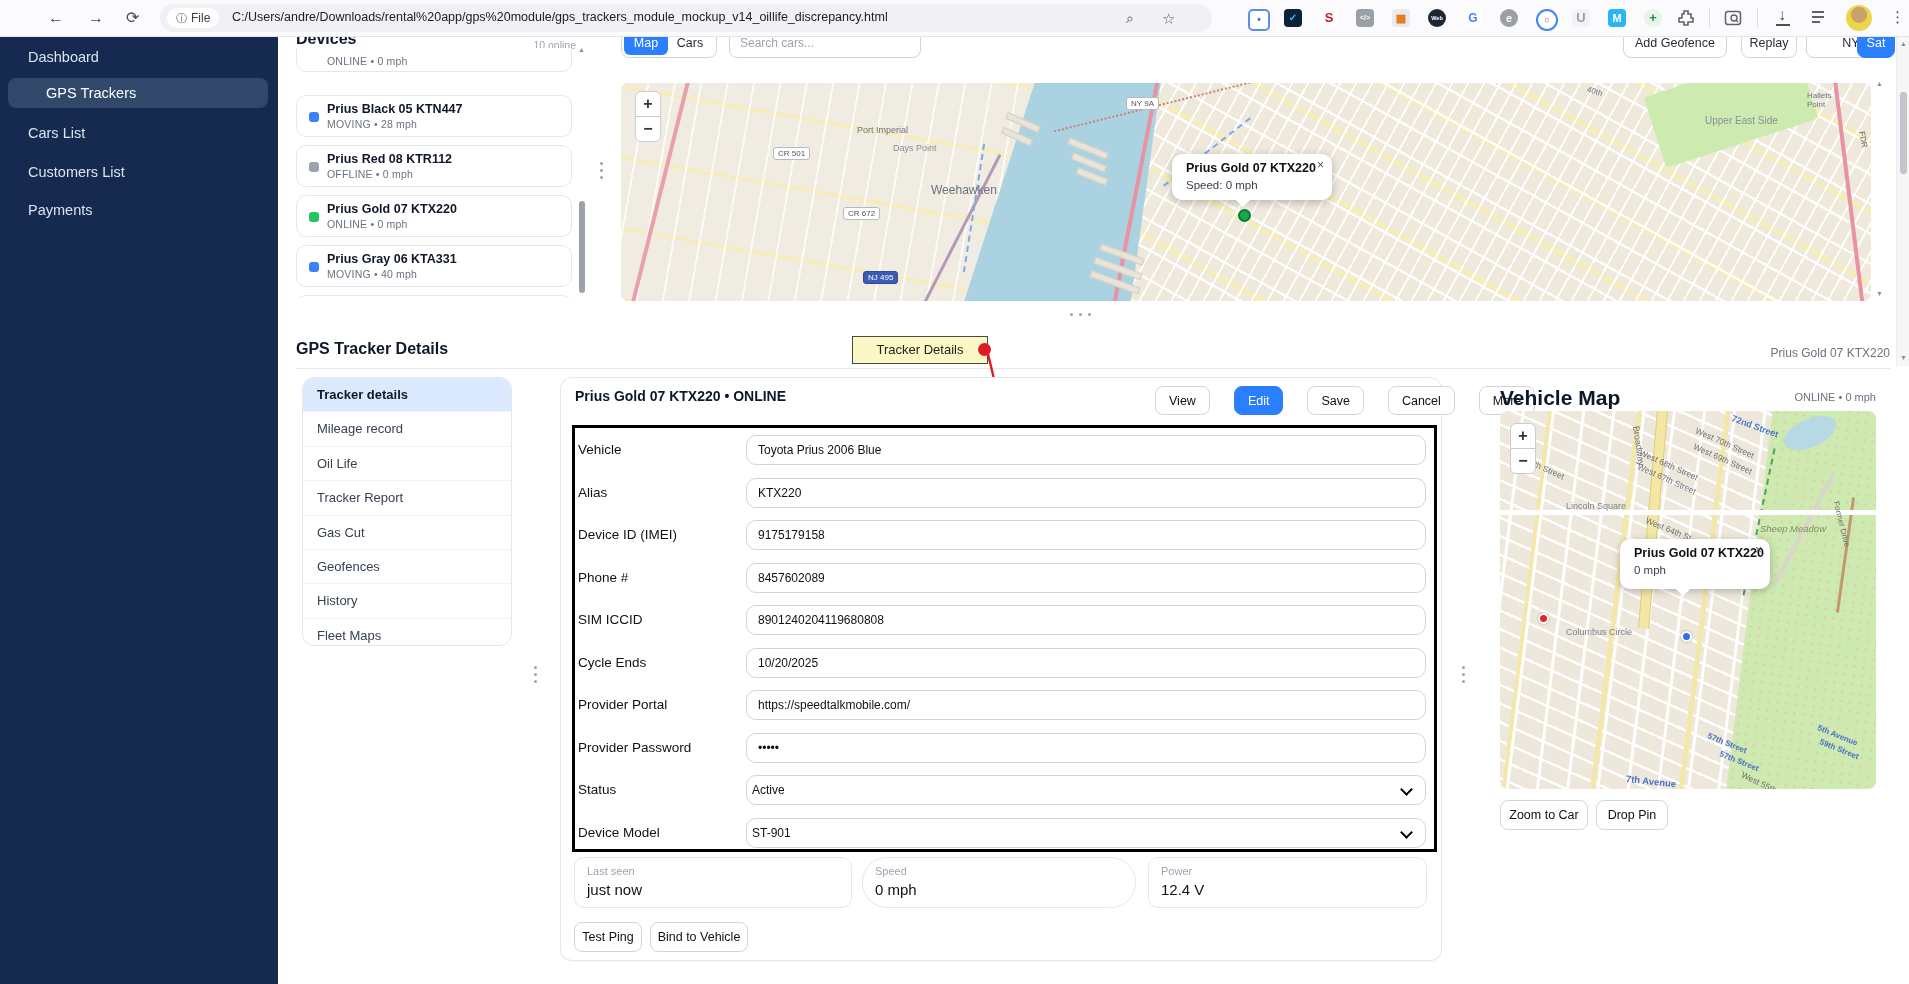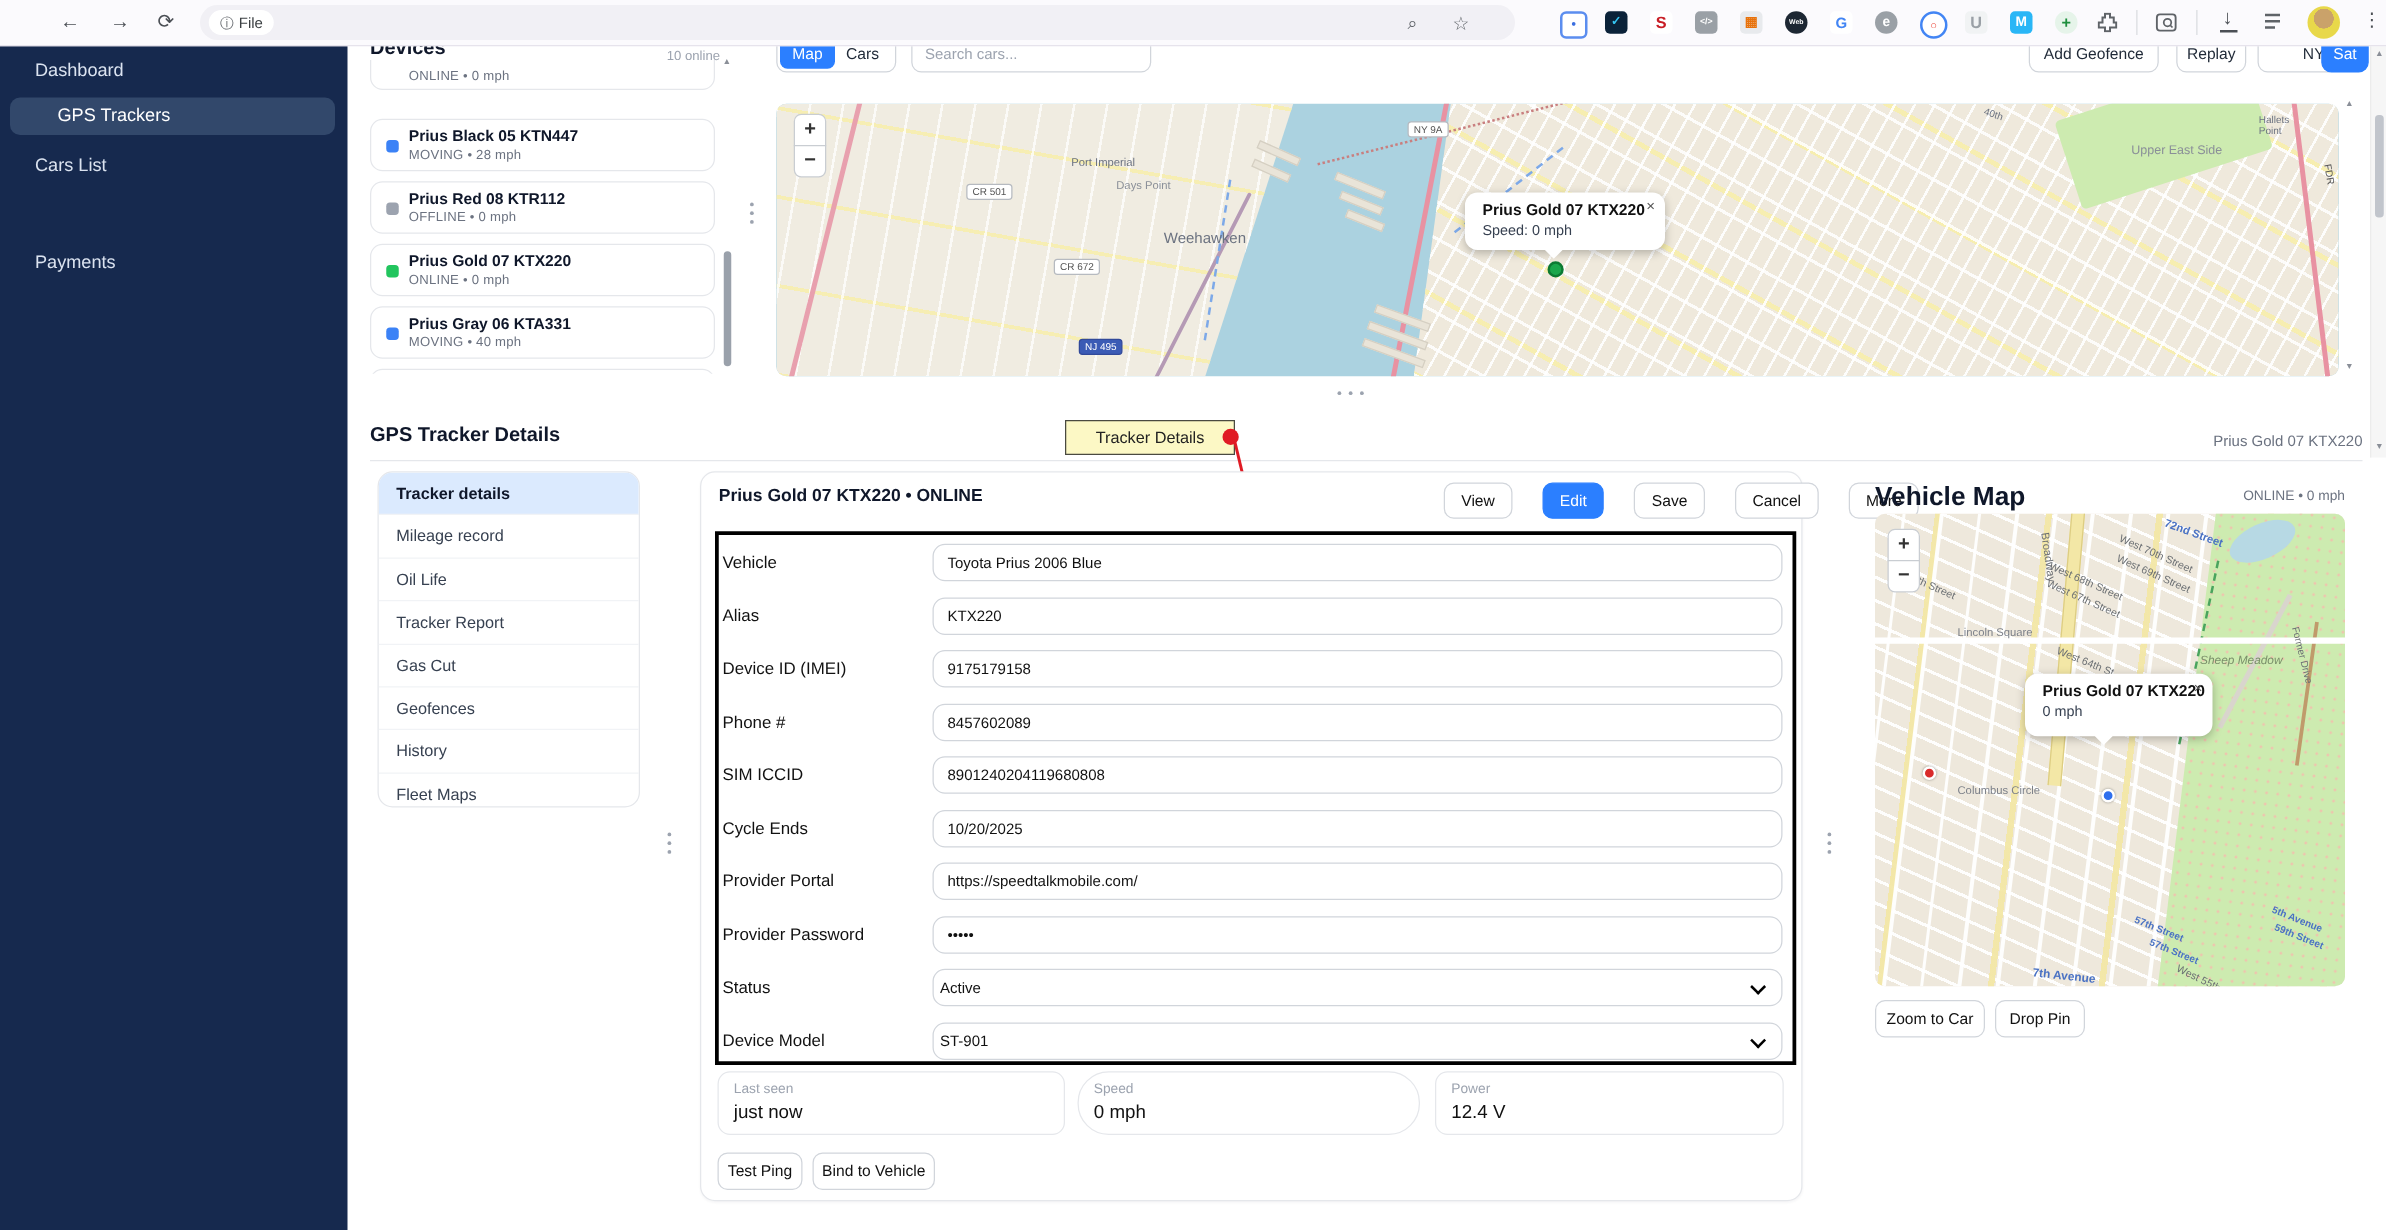--- a/index.html
+++ b/index.html
@@ -108,20 +108,21 @@
 
 <div id="browser-bar">
   <span class="navic" style="left:48px;">←</span>
   <span class="navic" style="left:88px;">→</span>
   <span class="navic" style="left:126px;">⟳</span>
   <div id="omnibox">
     <div id="file-chip">
       <span style="font-size:11px;color:#5f6368;">ⓘ</span>
       <span>File</span>
     </div>
+    <span id="url-text">C:/Users/andre/Downloads/rental%20app/gps%20module/gps_trackers_module_mockup_v14_oillife_discrepancy.html</span>
     <span class="omni-ic" style="left:966px;">⌕</span>
     <span class="omni-ic" style="left:1002px;font-size:15px;">☆</span>
   </div>
 
   <span class="ext" style="left:1248px;background:#fff;border:2px solid #5b8def;color:#3b6fe0;border-radius:5px;">•</span>
   <span class="ext" style="left:1284px;background:#0b2239;color:#35c6f4;">✓</span>
   <span class="ext" style="left:1320px;background:#fff;color:#c81d25;font-size:13px;">S</span>
   <span class="ext" style="left:1356px;background:#9aa0a6;color:#fff;font-size:7px;">&lt;/&gt;</span>
   <span class="ext" style="left:1392px;background:#e8eaed;color:#e8710a;font-size:11px;">▦</span>
   <span class="ext" style="left:1428px;background:#1d2733;color:#fff;font-size:5.5px;border-radius:50%;">Web</span>
@@ -154,20 +155,21 @@
   <div class="abs" style="left:1846px;top:5px;width:26px;height:26px;border-radius:50%;background:radial-gradient(circle at 50% 38%, #caa26a 0 38%, #e8d84a 39% 100%);"></div>
   <span class="navic" style="left:1890px;top:7px;font-size:15px;">⋮</span>
 </div>
 
 <div id="app">
 
   <aside id="sidebar">
     <div class="side-item" style="top:6px;"><span>Dashboard</span></div>
     <div class="side-item active" style="top:42px;padding-left:38px;"><span>GPS Trackers</span></div>
     <div class="side-item" style="top:82px;"><span>Cars List</span></div>
+    <div class="side-item" style="top:121px;"><span>Customers List</span></div>
     <div class="side-item" style="top:159px;"><span>Payments</span></div>
   </aside>
 
   <div id="devices-title">Devices</div>
   <div id="devices-count">10 online</div>
   <div id="devices-list">
     <div class="dev-card" style="margin-top:-18px;">
       <span class="dev-status" style="top:24px;">ONLINE • 0 mph</span>
     </div>
     <div class="dev-card" style="margin-top:23px;">

